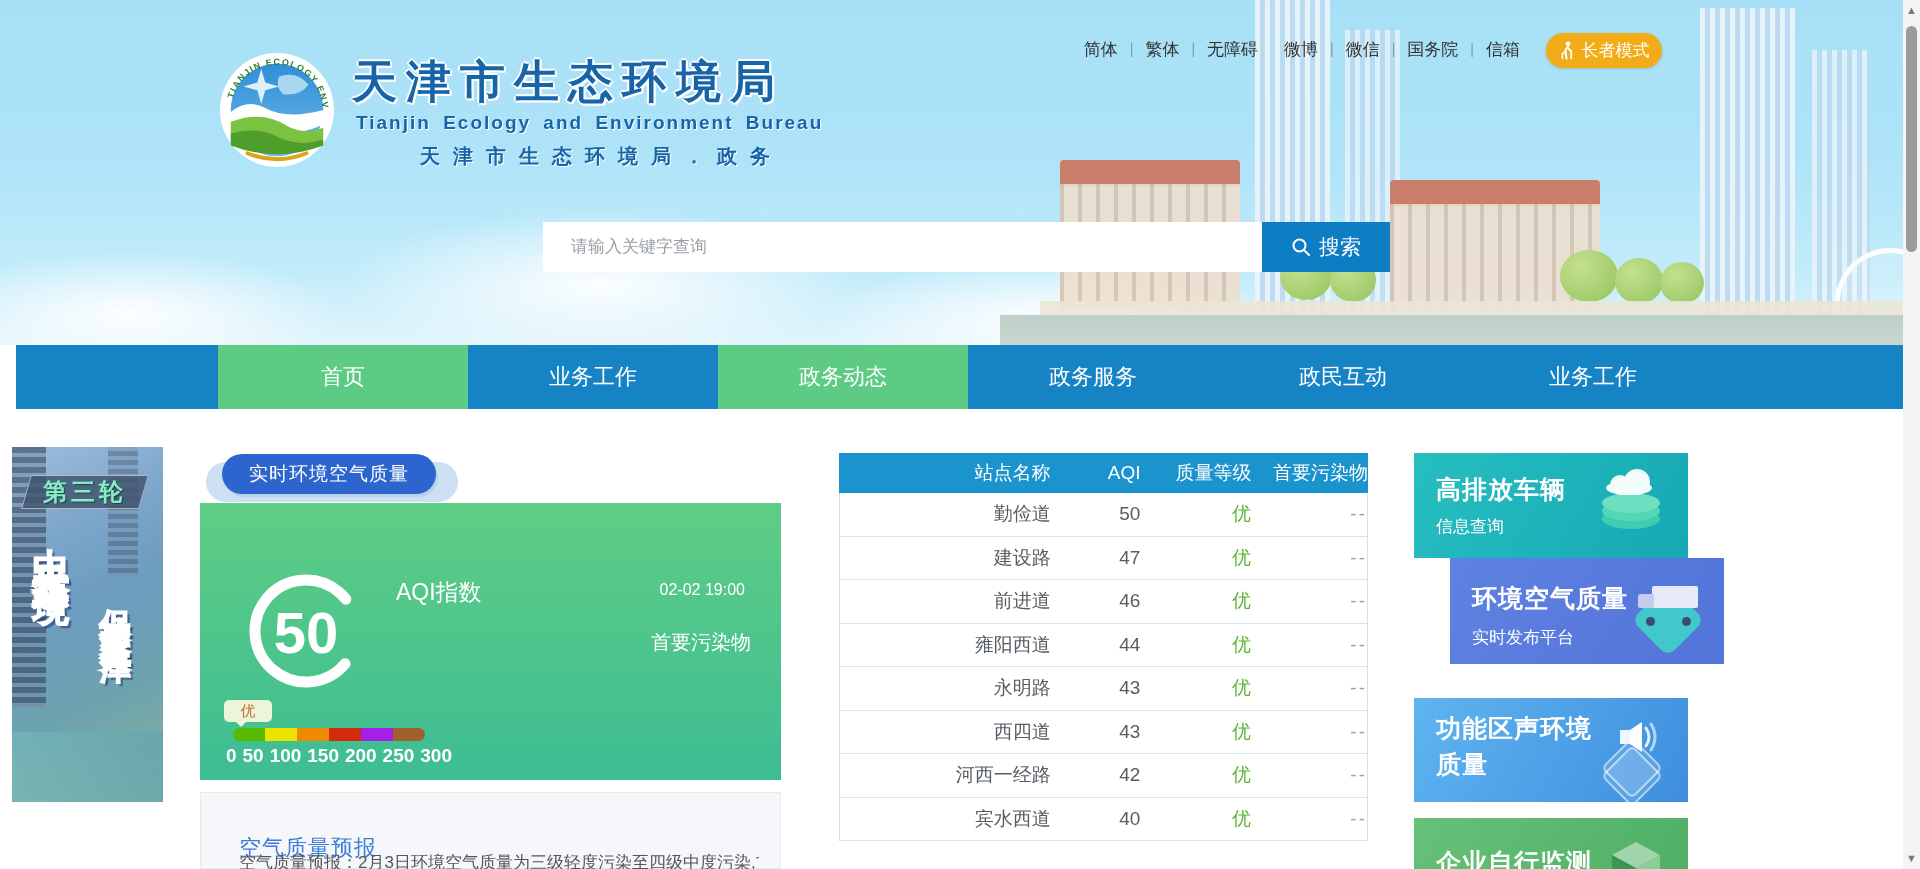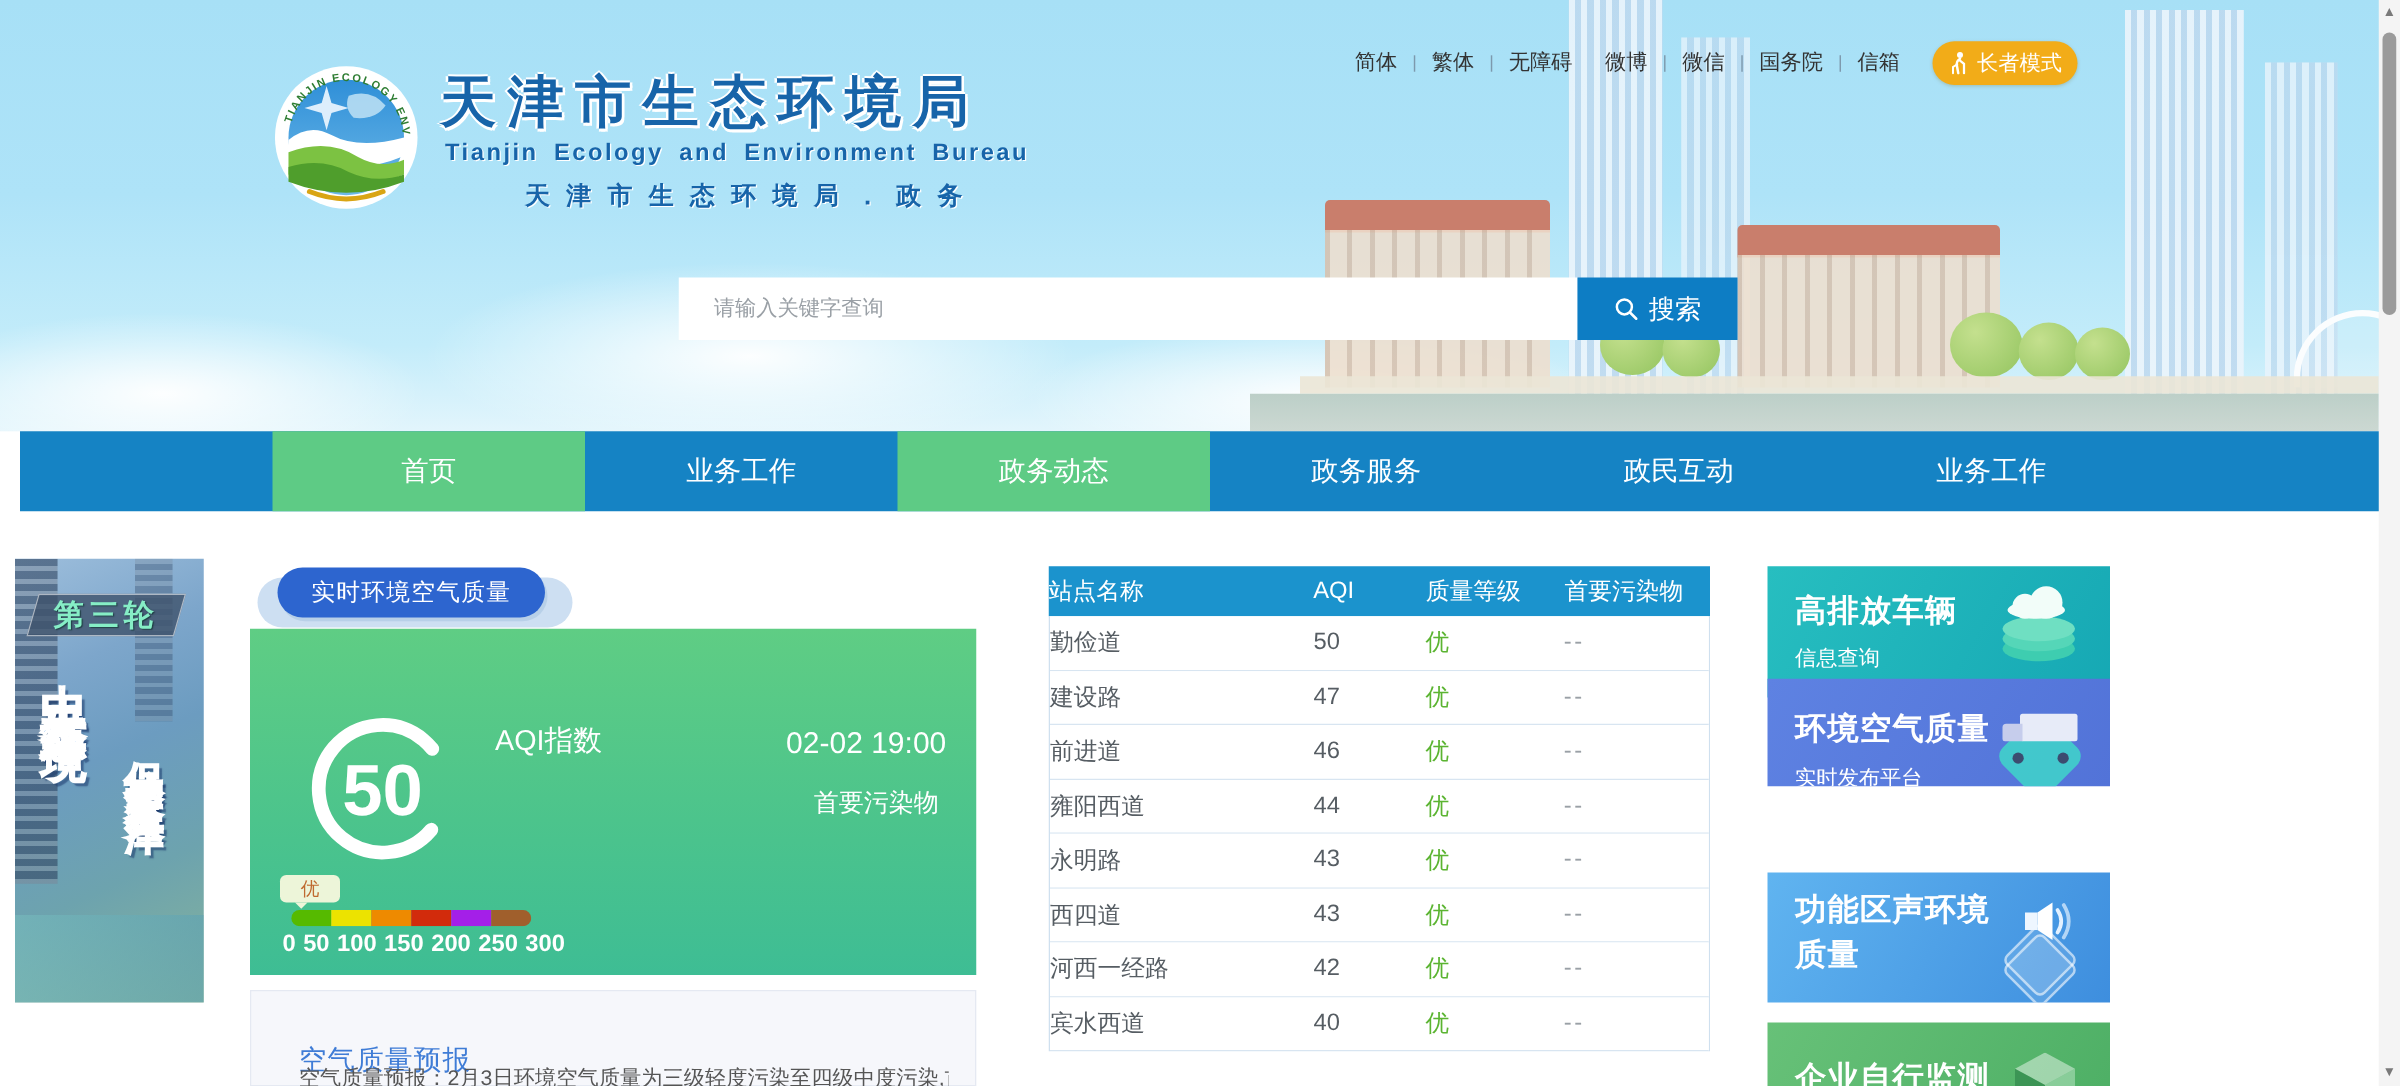--- a/index.html
+++ b/index.html
@@ -65,49 +65,49 @@
   
   .tab-back { position:absolute; left:206px; top:462px; width:252px; height:40px; border-radius:20px; background:#cddff2; }
   .tab-pill { position:absolute; left:222px; top:454px; width:214px; height:40px; border-radius:20px; background:#2d65cf; color:#fff;
     font-size:19px; display:flex; align-items:center; justify-content:center; letter-spacing:1px; cursor:pointer; box-shadow:2px 3px 0 rgba(160,190,220,.45); }
 
   .aqi-card { position:absolute; left:200px; top:503px; width:581px; height:277px; background:linear-gradient(180deg,#5fcd84 0%,#4cc48c 55%,#3ebd94 100%); color:#fff; }
   .aqi-title { position:absolute; left:38px; top:24px; font-size:22px; letter-spacing:1px; }
   .gauge { position:absolute; left:40px; top:62px; width:132px; height:132px; }
   .gauge-num { position:absolute; left:0; top:34px; width:132px; text-align:center; font-size:58px; font-weight:bold; }
   .aqi-label { position:absolute; left:196px; top:74px; font-size:23px; }
-  .aqi-time { position:absolute; right:24px; top:78px; font-size:24px; }
+  .aqi-time { position:absolute; right:36px; top:78px; font-size:16px; }
   .aqi-pollutant { position:absolute; right:30px; top:126px; font-size:20px; }
   .grade-bubble { position:absolute; left:24px; top:197px; width:48px; height:22px; background:#edf5d9; border-radius:5px;
     color:#bf6a2f; font-size:15px; display:flex; align-items:center; justify-content:center; }
   .grade-bubble:after { content:""; position:absolute; left:12px; top:22px; border:5px solid transparent; border-top-color:#edf5d9; }
   .scale-bar { position:absolute; left:33px; top:225px; width:192px; height:13px; border-radius:7px; overflow:hidden; display:flex; }
   .seg { flex:1; height:13px; }
   .scale-ticks { position:absolute; left:26px; top:242px; width:226px; display:flex; justify-content:space-between; font-size:19px; font-weight:bold; }
 
   .forecast { position:absolute; left:200px; top:792px; width:581px; height:77px; background:#f6f7fb; border:1px solid #e5e9f2; }
   .forecast h3 { position:absolute; left:38px; top:14px; font-size:22px; font-weight:normal; color:#3f7cd6; letter-spacing:1px;margin-top:26px; }
   .forecast p { position:absolute; left:38px; top:58px; width:520px; font-size:17px; color:#555; white-space:nowrap; overflow:hidden; }
 
   
   .stable { position:absolute; left:839px; top:453px; width:529px; }
   .thead { display:flex; background:#1b93cd; height:40px; align-items:center; color:#fff; font-size:19px; }
   .tbody { border-left:1px solid #cfe0ef; border-right:1px solid #cfe0ef; }
   .trow { display:flex; height:43.5px; align-items:center; border-bottom:1px solid #d8e5f1; font-size:19px; color:#565d63; background:#fff; }
-  .td,.th { text-align:left; }
+  .td,.th { text-align:right; }
   .c1 { width:40%; } .c2 { width:17%; } .c3 { width:21%; } .c4 { width:22%; }
   .grade-you { color:#5bb431; } .grade-liang { color:#efa21f; }
   .dim { color:#9aa0a6; letter-spacing:2px; }
 
   
   .qcard { position:absolute; left:1414px; width:274px; color:#fff; cursor:pointer; overflow:hidden; }
   .qcard .qtitle { position:absolute; left:22px; font-size:25px; font-weight:bold; letter-spacing:1px; line-height:36px; }
   .qcard .qsub { position:absolute; left:22px; font-size:17px; }
   .qc1 { top:453px; height:105px; background:linear-gradient(120deg,#27bec0 0%,#16a8b4 100%); }
-  .qc2 { top:543px; height:86px; background:linear-gradient(120deg,#5e82e2 0%,#5273d8 100%); }
+  .qc2 { top:558px; height:106px; background:linear-gradient(120deg,#5e82e2 0%,#5273d8 100%);margin-left:36px; }
   .qc3 { top:698px; height:104px; background:linear-gradient(120deg,#60b4f0 0%,#3e8ede 100%); }
   .qc4 { top:818px; height:105px; background:linear-gradient(120deg,#67c178 0%,#4cae64 100%); }
   .qicon { position:absolute; right:14px; top:14px; width:84px; height:80px; }
 
   
   .disc { position:absolute; left:12px; width:58px; height:20px; border-radius:50%; }
   .d1 { top:42px; background:#3ecdb0; } .d2 { top:34px; background:#55d6b8; } .d3 { top:26px; background:#6fdfc2; }
   .dbcloud { position:absolute; left:16px; top:0; width:50px; height:26px; }
   .dbcloud i { position:absolute; background:#f2fdf9; border-radius:50%; }
   .cc1 { left:4px; top:8px; width:20px; height:20px; } .cc2 { left:18px; top:2px; width:26px; height:26px; }

